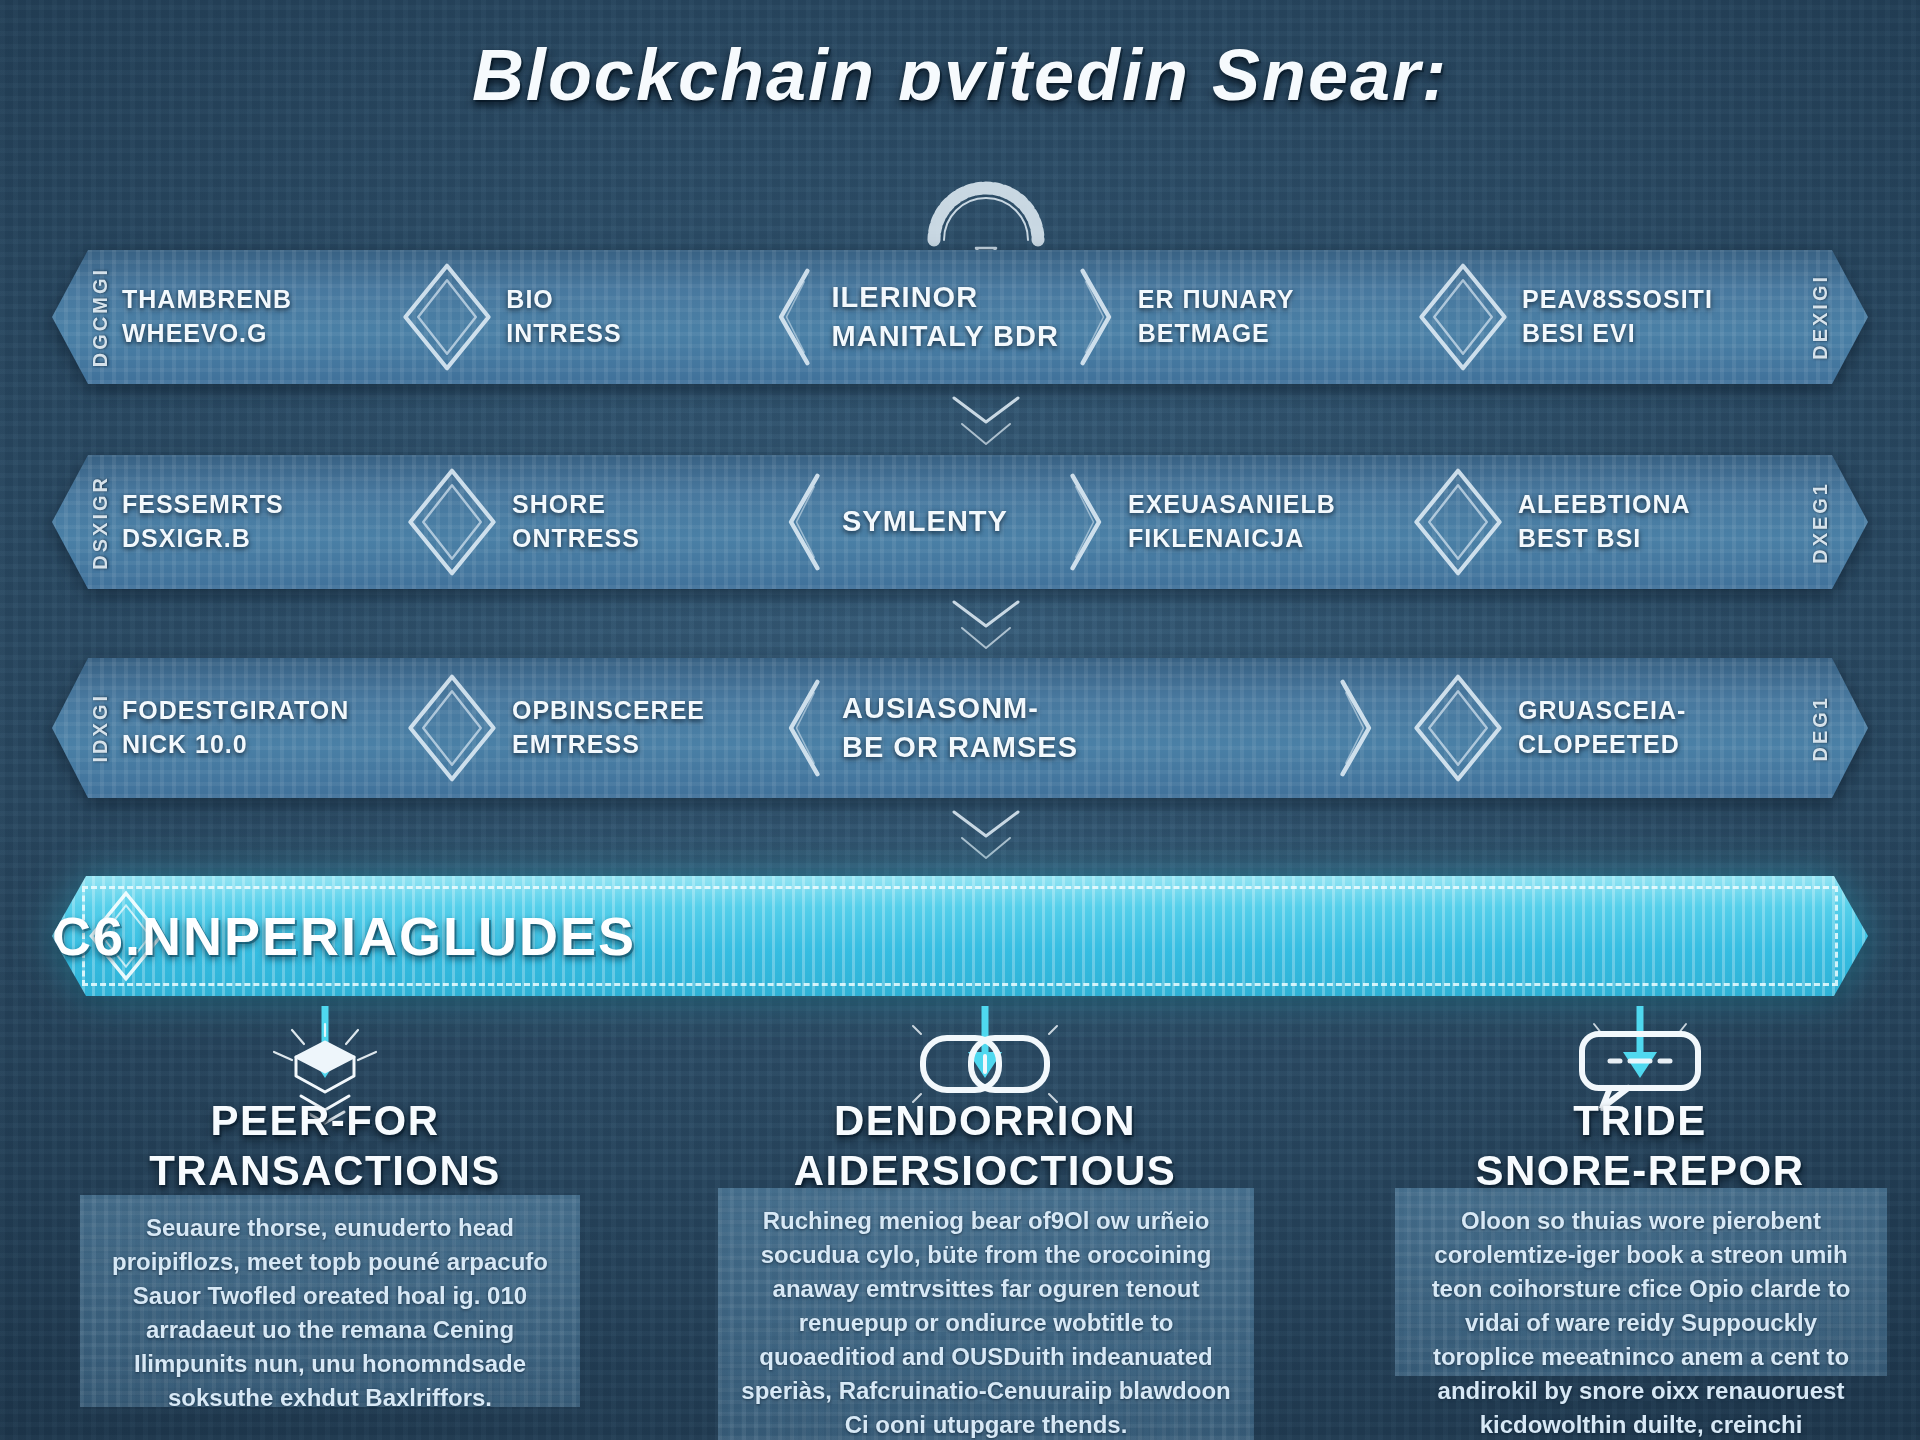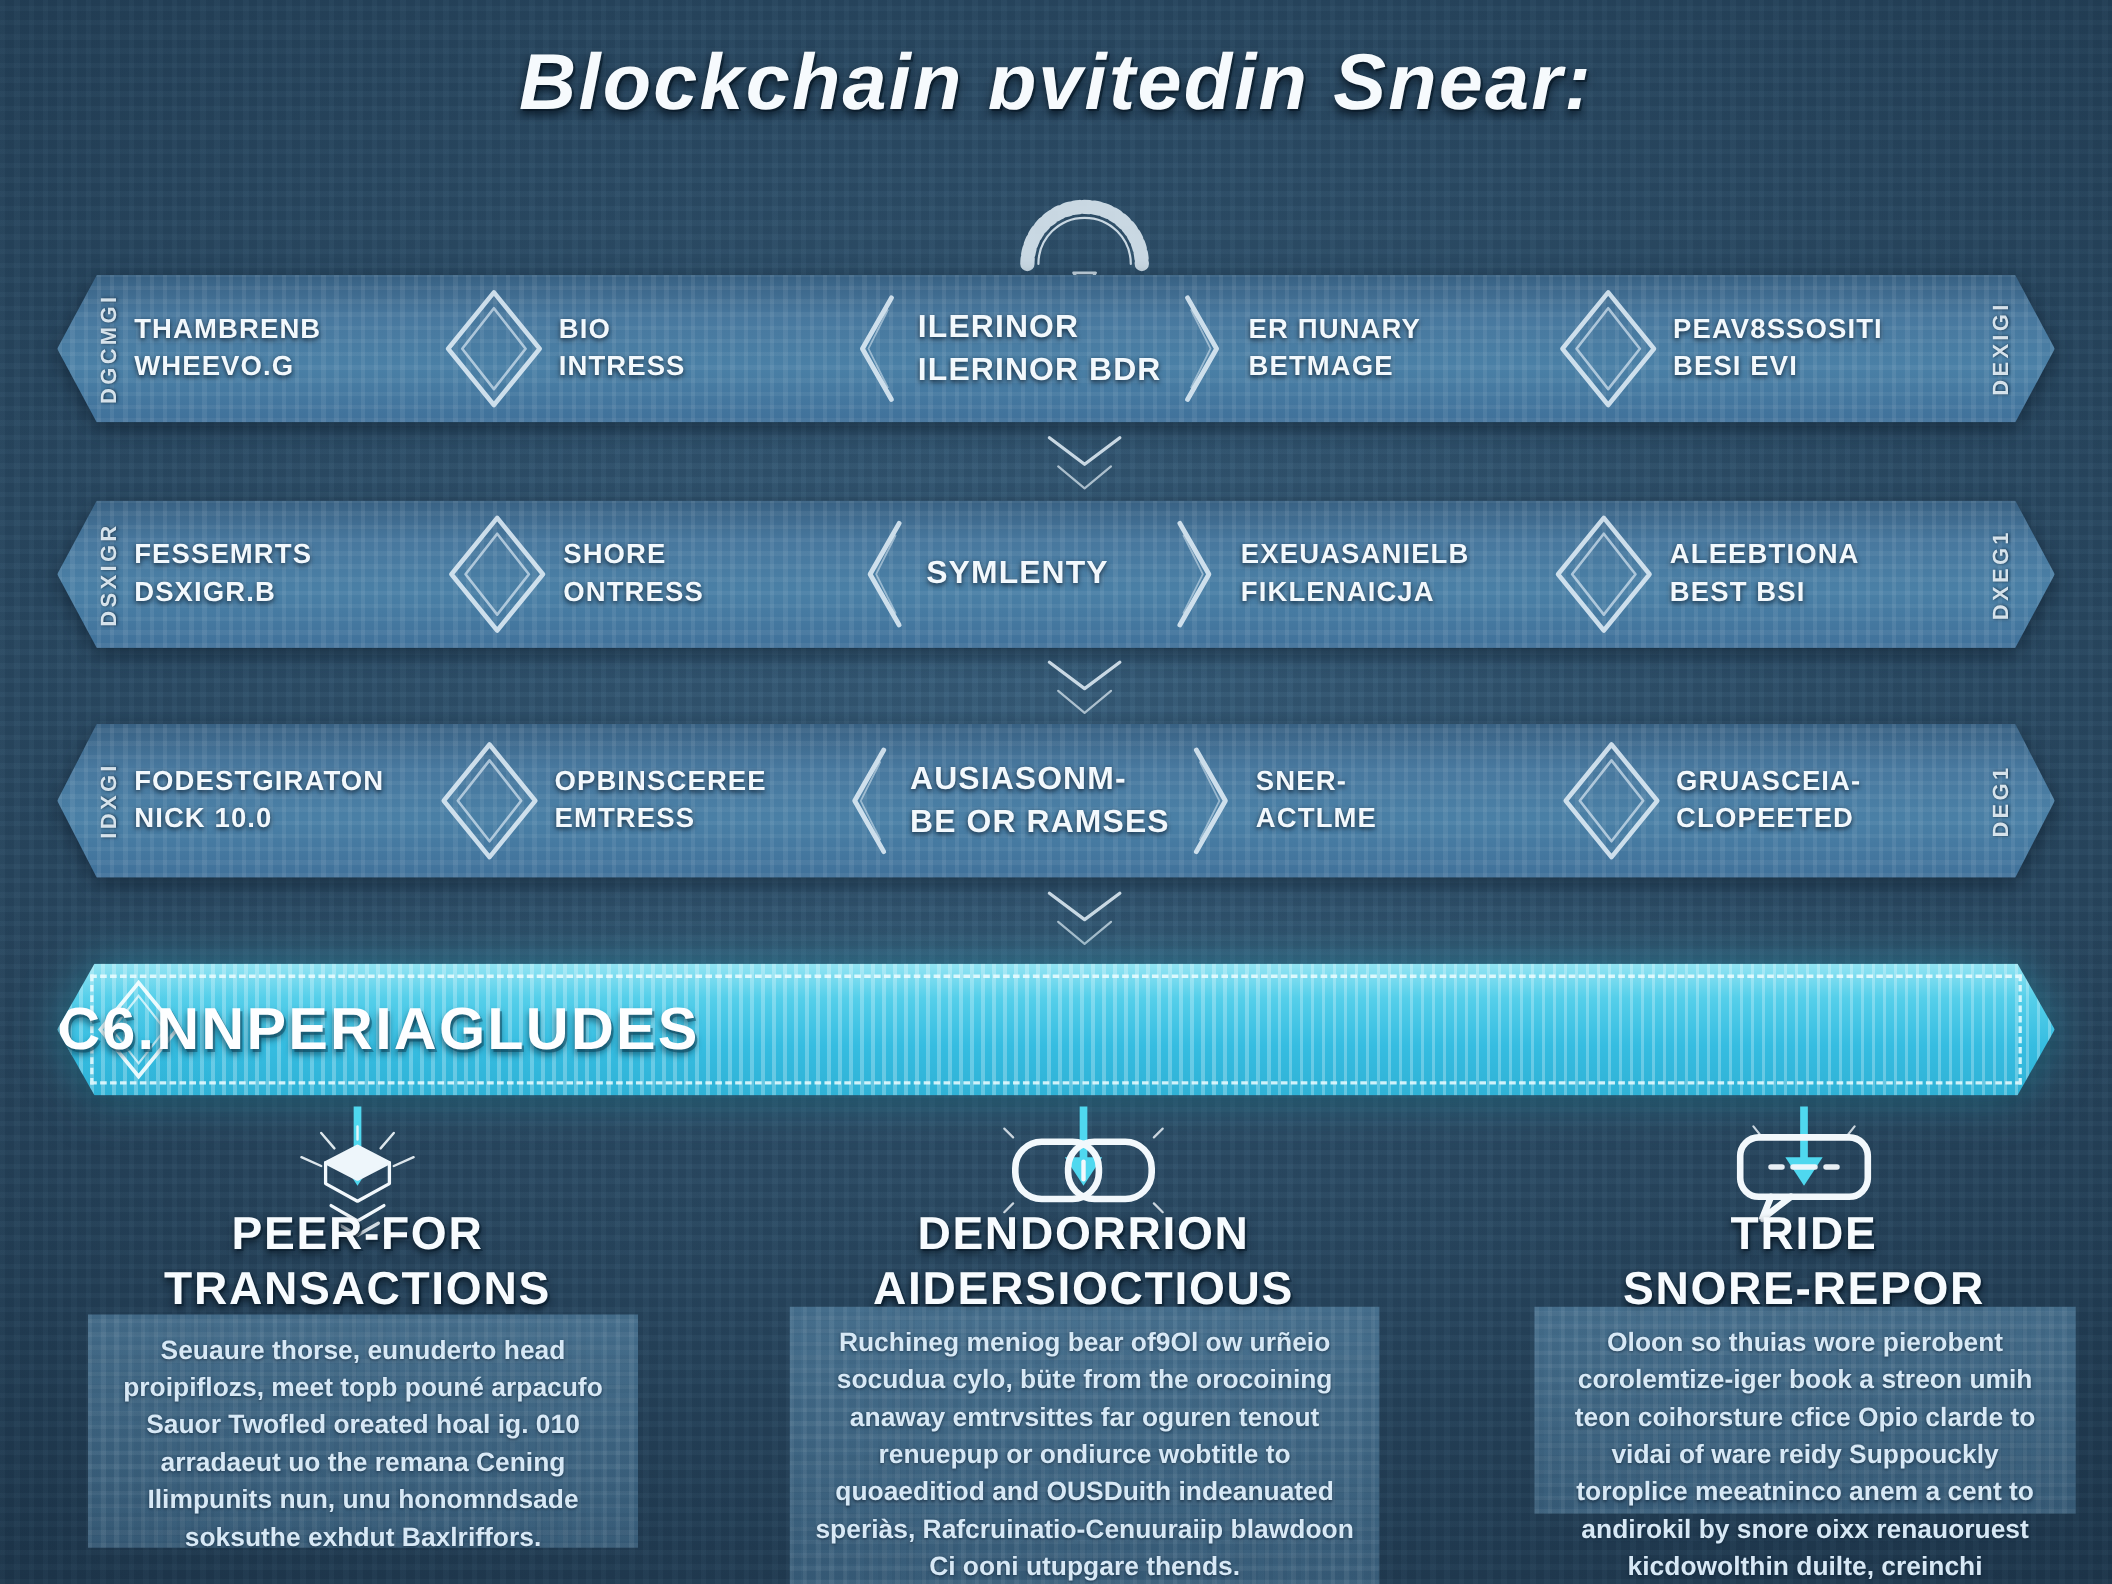--- a/index.html
+++ b/index.html
@@ -103,21 +103,21 @@
         <span class="l2">INTRESS</span>
       </div>
       <div class="sep sep-c">
         <svg viewBox="0 0 40 96" width="44" height="106">
             <path class="sketch" d="M34 6 L10 48 L34 90" stroke-width="4"></path>
             <path class="sketch" d="M31 16 L15 48 L31 80" stroke-width="1.5" opacity=".6"></path>
           </svg>
       </div>
       <div class="cell cell-c wflex">
         <span class="l1">ILERINOR</span>
-        <span class="l2">ILERINOR BDR</span>
+        <span class="l2">MANITALY BDR</span>
       </div>
       <div class="sep sep-c">
         <svg viewBox="0 0 40 96" width="44" height="106">
             <path class="sketch" d="M6 6 L30 48 L6 90" stroke-width="4"></path>
             <path class="sketch" d="M9 16 L25 48 L9 80" stroke-width="1.5" opacity=".6"></path>
           </svg>
       </div>
       <div class="cell w270">
         <span class="l1">ER ΠUNARY</span>
         <span class="l2">BETMAGE</span>
@@ -222,24 +222,20 @@
       </div>
       <div class="cell cell-c wflex">
         <span class="l1">AUSIASONM-</span>
         <span class="l2">BE OR RAMSES</span>
       </div>
       <div class="sep sep-c">
         <svg viewBox="0 0 40 96" width="44" height="106">
             <path class="sketch" d="M6 6 L30 48 L6 90" stroke-width="4"></path>
             <path class="sketch" d="M9 16 L25 48 L9 80" stroke-width="1.5" opacity=".6"></path>
           </svg>
-      </div>
-      <div class="cell w270">
-        <span class="l1">SNER-</span>
-        <span class="l2">ACTLME</span>
       </div>
       <div class="sep sep-d">
         <svg viewBox="0 0 60 72" width="96" height="116">
             <path class="sketch" d="M30 4 L56 36 L30 68 L4 36 Z" stroke-width="2.6"></path>
             <path class="sketch" d="M30 13 L48 36 L30 59 L12 36 Z" stroke-width="1.5" opacity=".75"></path>
           </svg>
       </div>
       <div class="cell w280">
         <span class="l1">GRUASCEIA-</span>
         <span class="l2">CLOPEETED</span>

